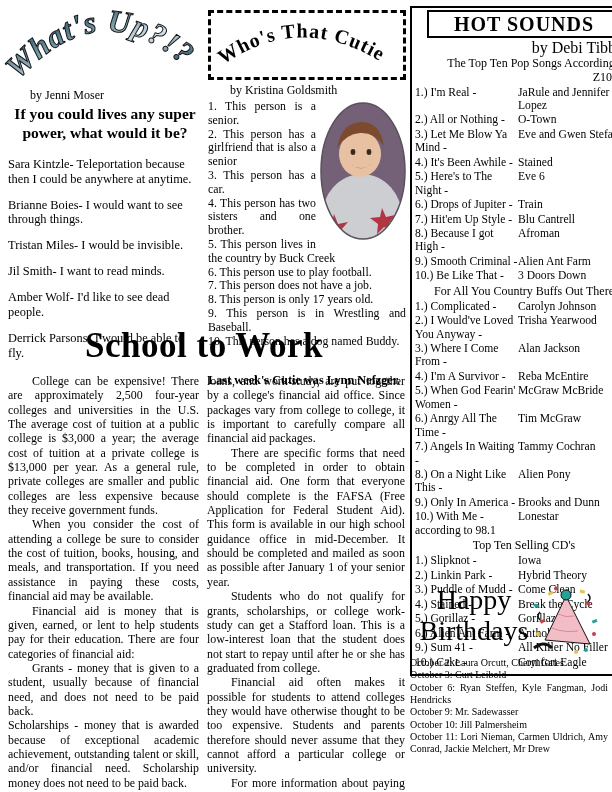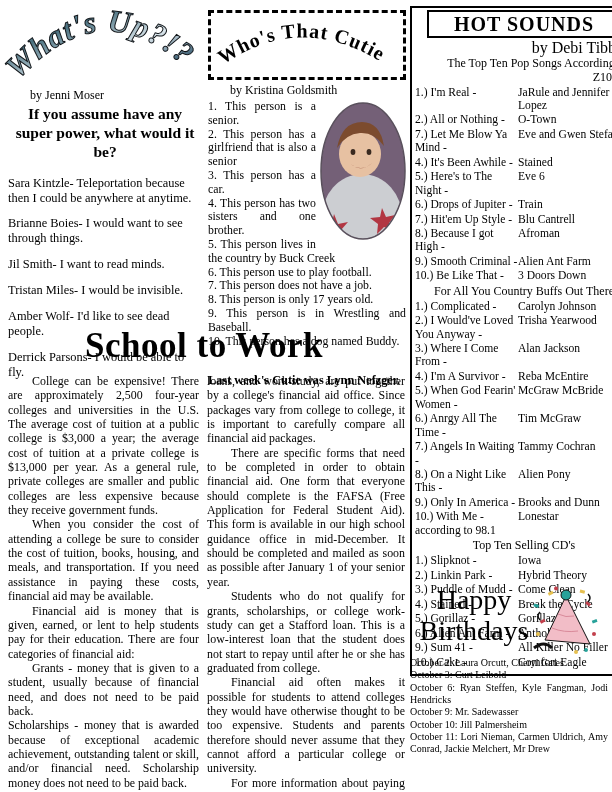--- a/index.html
+++ b/index.html
@@ -63,25 +63,25 @@
           <stop offset="0.8" stop-color="#3a5e74"></stop>
           <stop offset="1" stop-color="#1f3b50"></stop>
         </linearGradient>
         <path id="warc" d="M 14 76 Q 98 -16 184 66" fill="none"></path>
       </defs>
       <text font-family="Liberation Serif, serif" font-size="31" font-weight="bold" font-style="italic" fill="url(#wgrad)" stroke="#101418" stroke-width="1" letter-spacing="1">
         <textPath xlink:href="#warc" href="#warc">What's Up?!?</textPath>
       </text>
     </svg>
     <div class="byline">by Jenni Moser</div>
-    <div class="question">If you assume have any super power, what would it be?</div>
+    <div class="question">If you could lives any super power, what would it be?</div>
     <p class="answer">Sara Kintzle- Teleportation because then I could be anywhere at anytime.</p>
     <p class="answer">Brianne Boies- I would want to see through things.</p>
+    <p class="answer">Tristan Miles- I would be invisible.</p>
     <p class="answer">Jil Smith- I want to read minds.</p>
-    <p class="answer">Tristan Miles- I would be invisible.</p>
     <p class="answer">Amber Wolf- I'd like to see dead people.</p>
     <p class="answer">Derrick Parsons- I would be able to fly.</p>
   </div>
 
   <div class="mid-col">
     <div class="cutie-box">
       <svg width="190" height="60" viewBox="0 0 190 60" xmlns="http://www.w3.org/2000/svg">
         <defs>
             <path id="carc" d="M 12 52 Q 92 -4 178 54" fill="none"></path>
           </defs>
@@ -153,21 +153,21 @@
 
       <div class="song-row">
           <span class="song-title">1.) I'm Real -</span>
           <span class="song-artist">JaRule and Jennifer Lopez</span>
         </div>
       <div class="song-row">
           <span class="song-title">2.) All or Nothing -</span>
           <span class="song-artist">O-Town</span>
         </div>
       <div class="song-row">
-          <span class="song-title">7.) Let Me Blow Ya Mind -</span>
+          <span class="song-title">3.) Let Me Blow Ya Mind -</span>
           <span class="song-artist">Eve and Gwen Stefani</span>
         </div>
       <div class="song-row">
           <span class="song-title">4.) It's Been Awhile -</span>
           <span class="song-artist">Stained</span>
         </div>
       <div class="song-row">
           <span class="song-title">5.) Here's to The Night -</span>
           <span class="song-artist">Eve 6</span>
         </div>

